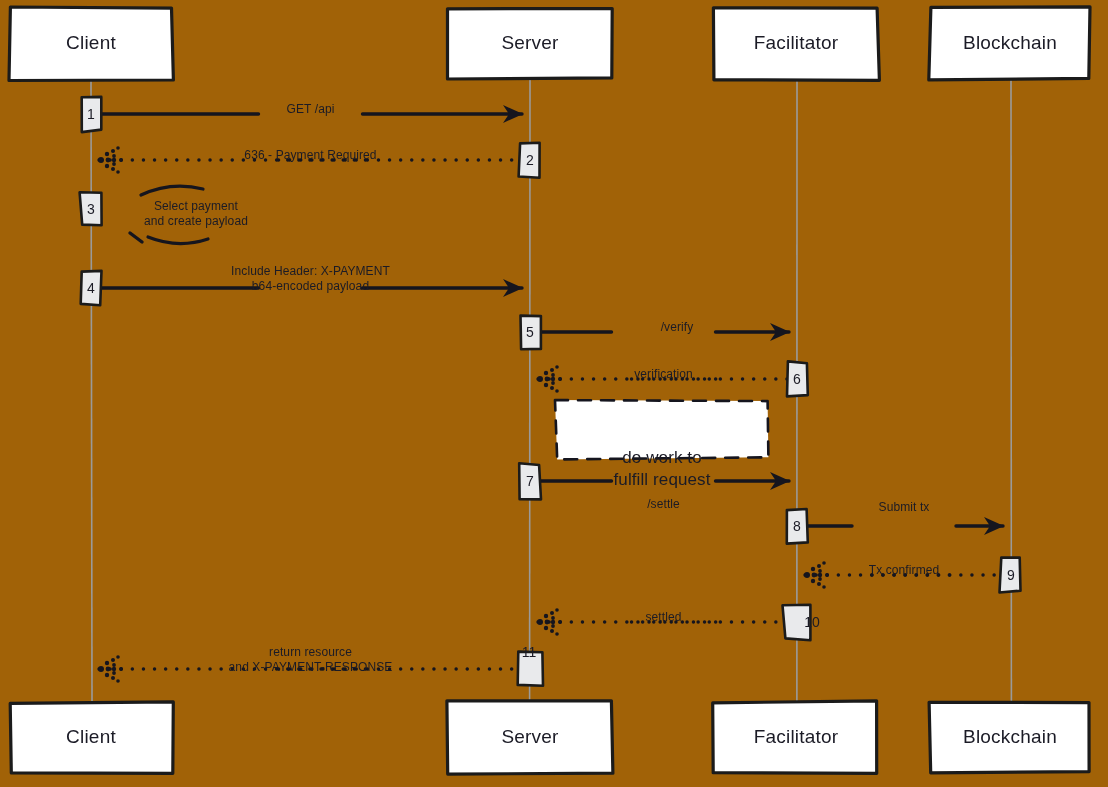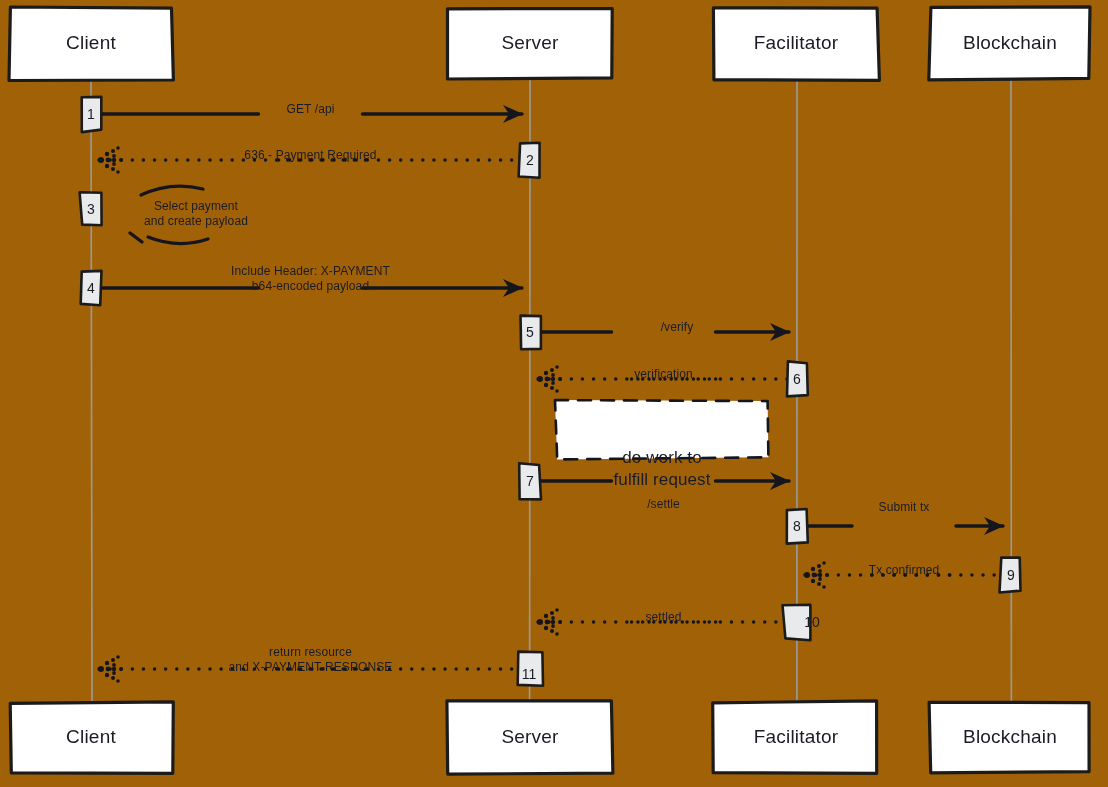--- a/index.html
+++ b/index.html
@@ -265,15 +265,15 @@
       <div class="lbl msg-label" style="left: 513.5px; width: 300px; top: 497px;">/settle</div>
       <div class="badge-num" style="left: 520px; width: 20px; top: 474px;">7</div>
       <div class="lbl msg-label" style="left: 754px; width: 300px; top: 500px;">Submit tx</div>
       <div class="badge-num" style="left: 787px; width: 20px; top: 519px;">8</div>
       <div class="lbl msg-label" style="left: 754px; width: 300px; top: 563px;">Tx confirmed</div>
       <div class="badge-num" style="left: 1001px; width: 20px; top: 568px;">9</div>
       <div class="lbl msg-label" style="left: 513.5px; width: 300px; top: 610px;">settled</div>
       <div class="badge-num" style="left: 784px; width: 16px; top: 615px; margin-left: 20px;">10</div>
       <div class="lbl msg-label" style="left: 160.5px; width: 300px; top: 645px;">return resource
 and X-PAYMENT-RESPONSE</div>
-      <div class="badge-num" style="left: 517px; width: 24px; top: 667px;">11</div>
+      <div class="badge-num" style="left: 517px; width: 24px; top: 645px;">11</div>
     </div>
 </div>
 
 </body></html>

